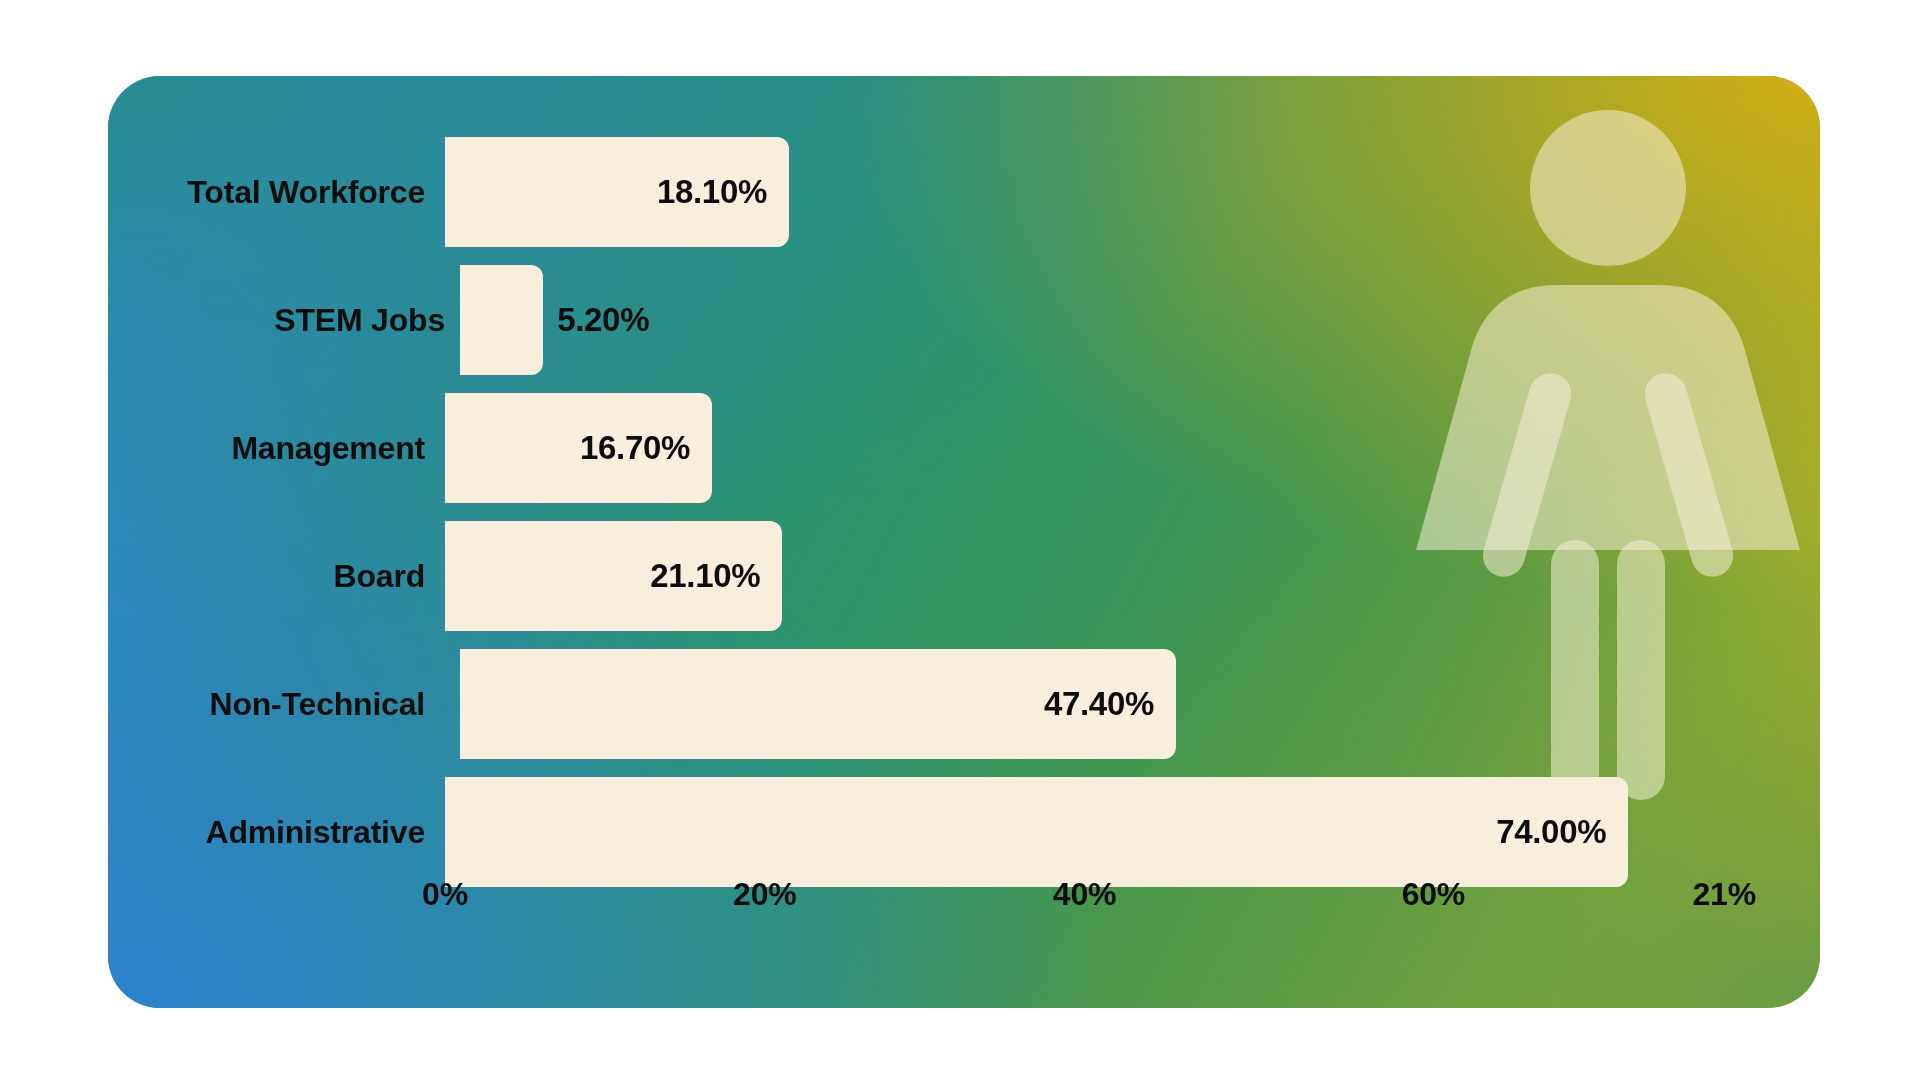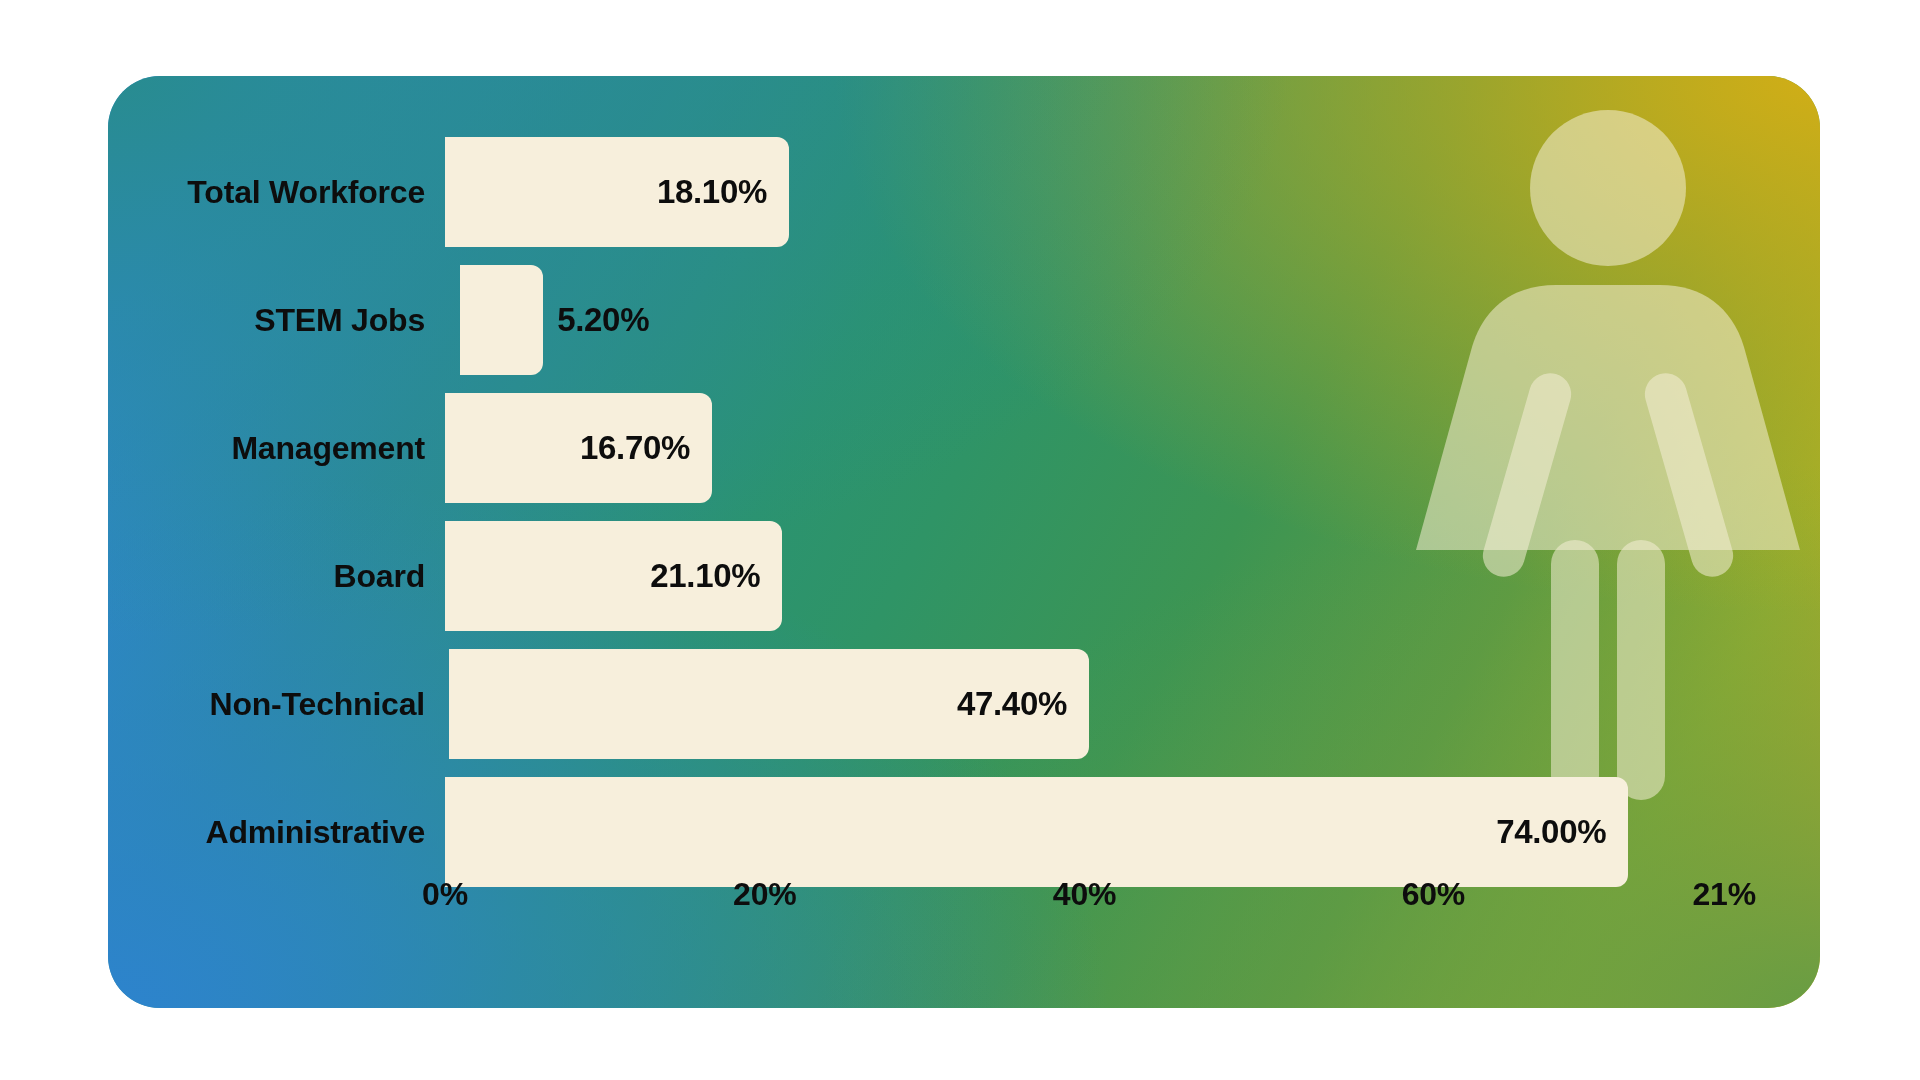--- a/index.html
+++ b/index.html
@@ -179,41 +179,41 @@
       </svg>
     </div>
 
     <div id="plot">
         <div class="row" style="top: 61px;">
           <div class="cat-label">Total Workforce</div>
           <div class="bar" style="width: 344px; left: 337px;">
             <div class="bar-value inside">18.10%</div>
           </div>
         </div>
-        <div class="row" style="top: 189px;">
+        <div class="row" style="top: 189px; padding-left: 20px;">
           <div class="cat-label">STEM Jobs</div>
           <div class="bar" style="width: 83.148px; left: 337px; margin-left: 15px;">
             <div class="bar-value outside">5.20%</div>
           </div>
         </div>
         <div class="row" style="top: 317px;">
           <div class="cat-label">Management</div>
           <div class="bar" style="width: 267.033px; left: 337px;">
             <div class="bar-value inside">16.70%</div>
           </div>
         </div>
         <div class="row" style="top: 445px;">
           <div class="cat-label">Board</div>
           <div class="bar" style="width: 337.389px; left: 337px;">
             <div class="bar-value inside">21.10%</div>
           </div>
         </div>
         <div class="row" style="top: 573px;">
           <div class="cat-label">Non-Technical</div>
-          <div class="bar" style="width: 640px; left: 341px;">
+          <div class="bar" style="width: 716px; left: 352px;">
             <div class="bar-value inside">47.40%</div>
           </div>
         </div>
         <div class="row" style="top: 701px;">
           <div class="cat-label">Administrative</div>
           <div class="bar" style="width: 1183.26px; left: 337px;">
             <div class="bar-value inside">74.00%</div>
           </div>
         </div>
       </div>

